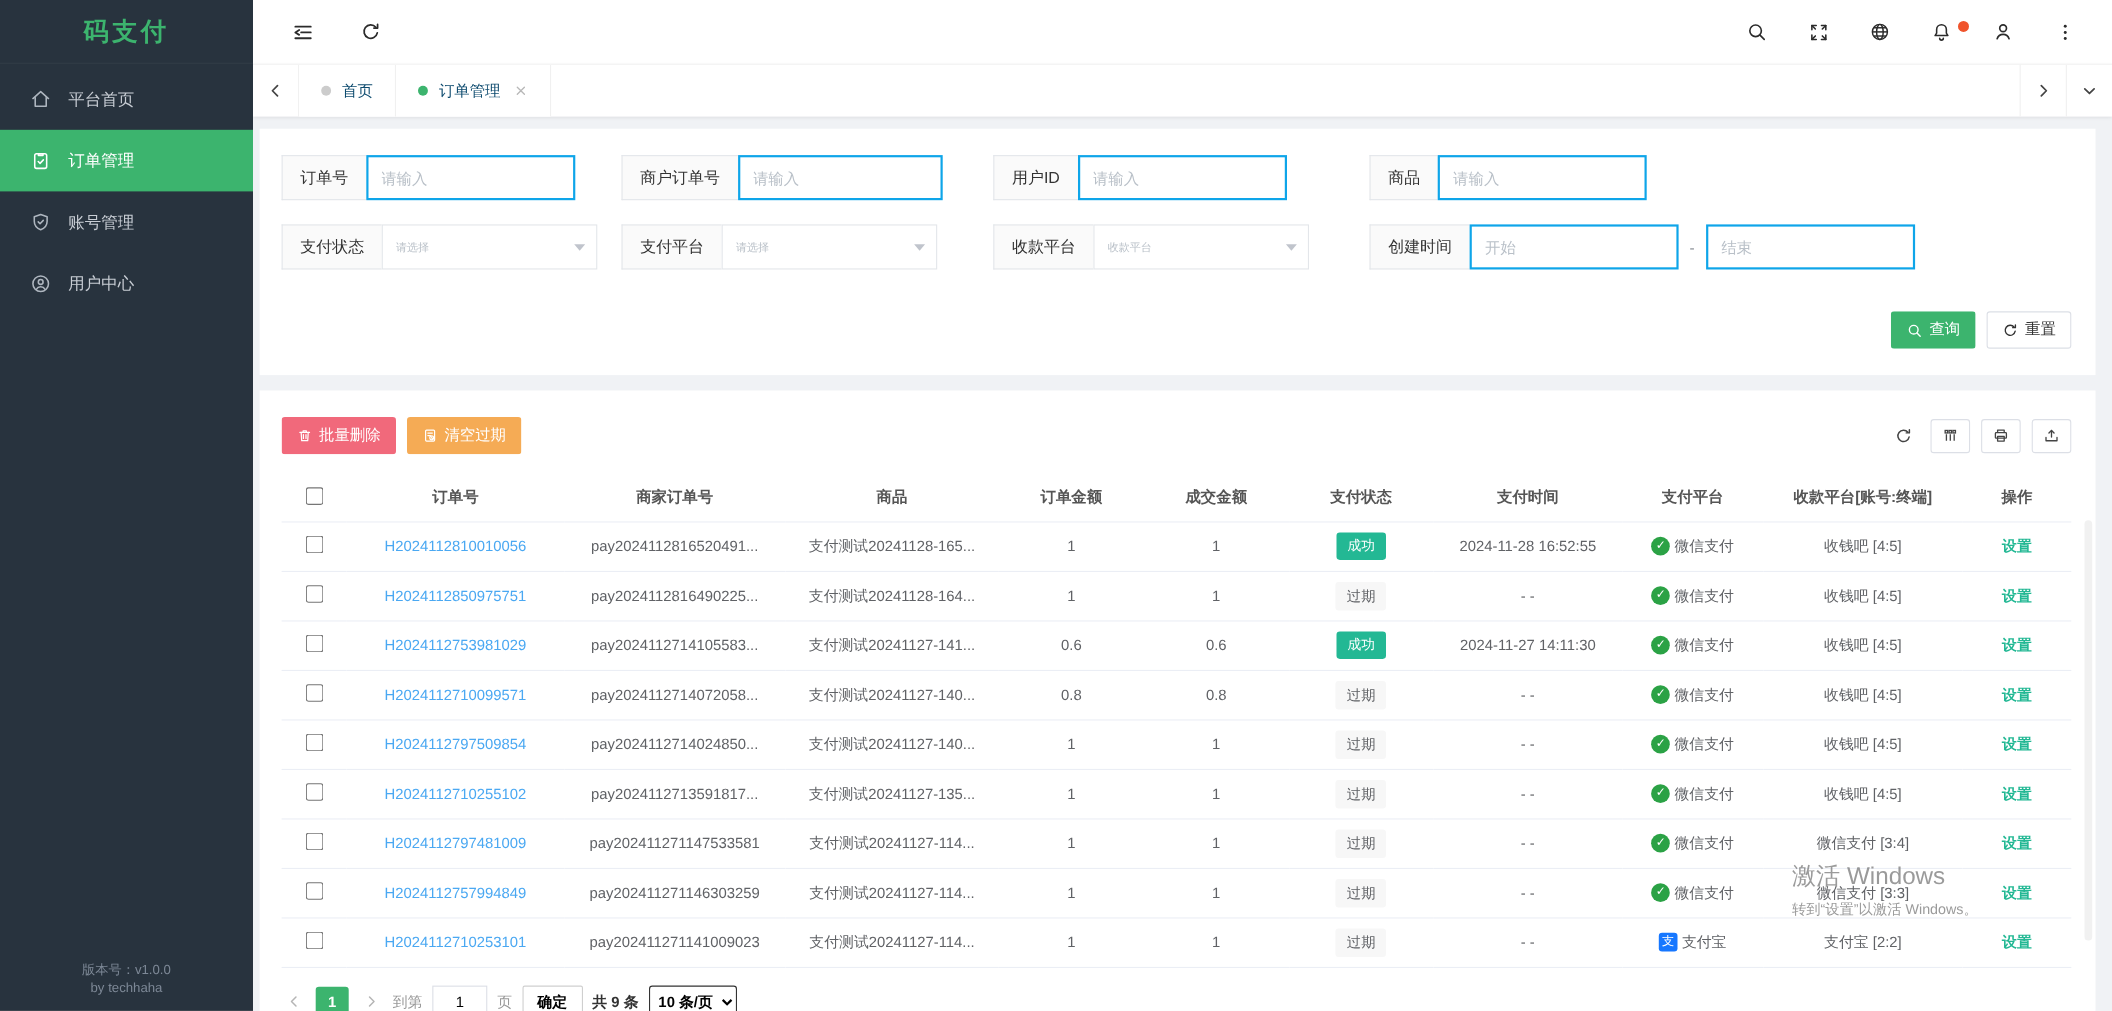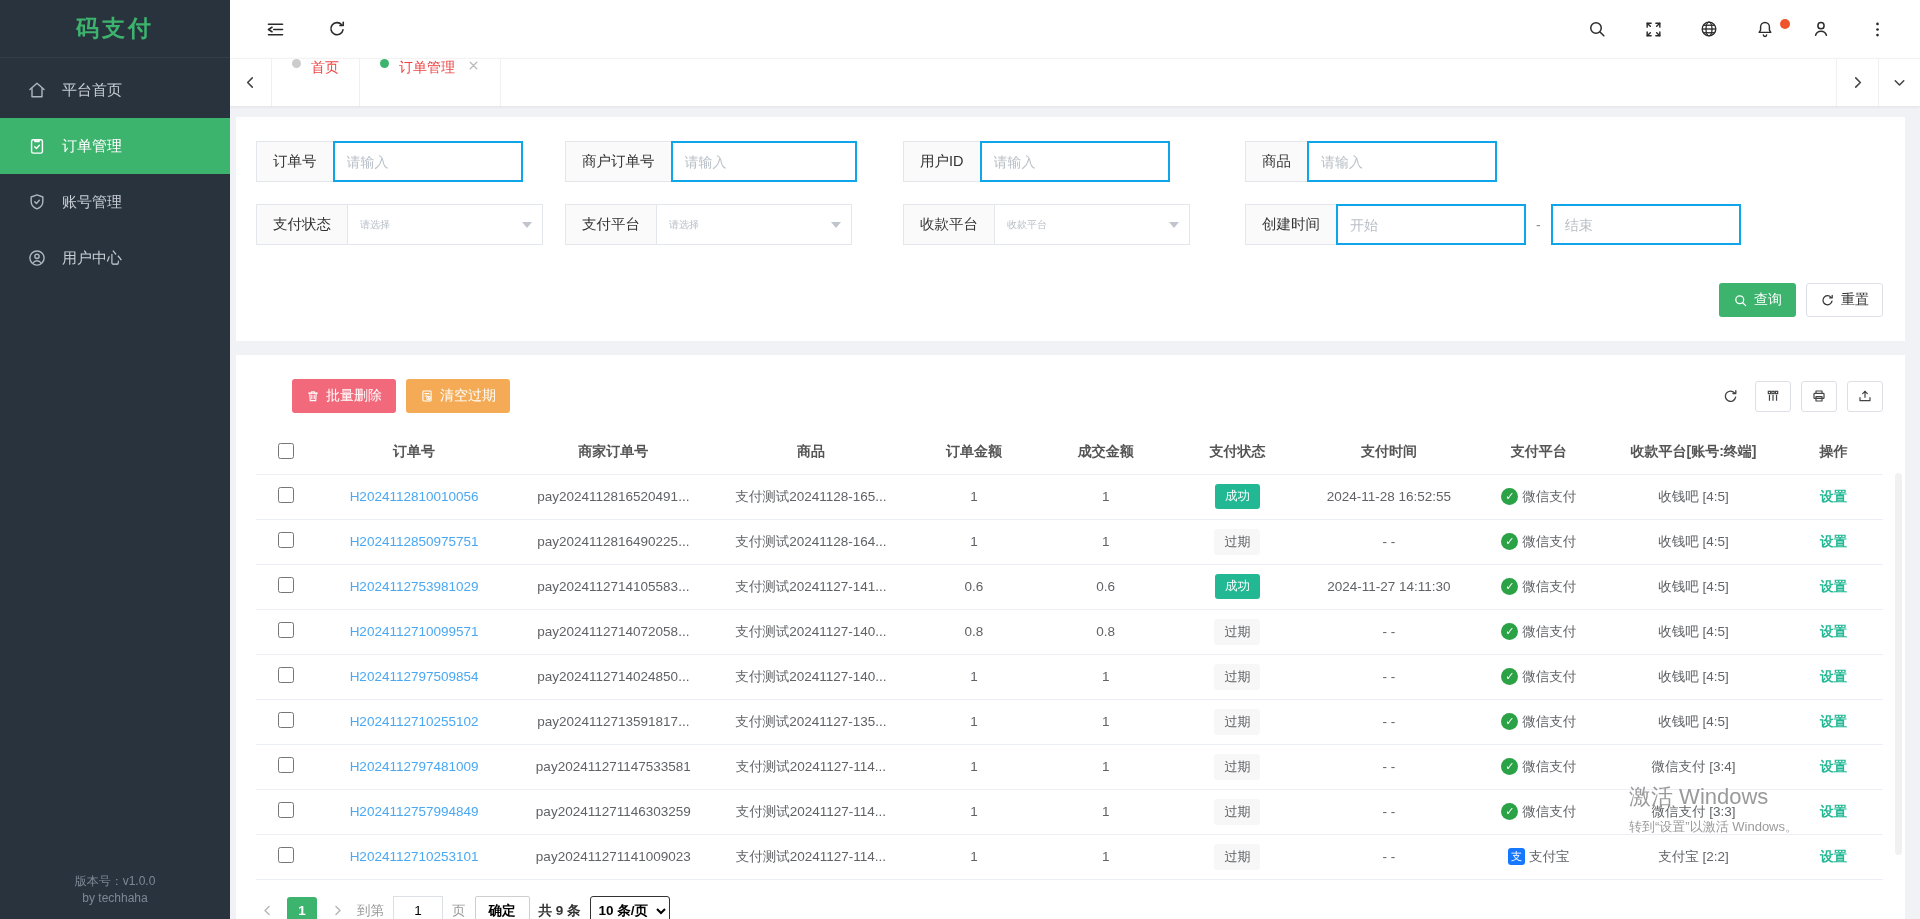--- a/index.html
+++ b/index.html
@@ -21,21 +21,21 @@
   .main{margin-left:230px;height:100%;display:flex;flex-direction:column;}
   .topbar{height:58px;background:#fff;display:flex;align-items:center;padding:0 30px 0 32px;flex:0 0 auto;}
   .icon-btn{background:none;border:none;cursor:pointer;color:#2b2b2b;display:inline-flex;align-items:center;justify-content:center;width:26px;height:26px;position:relative;}
   .tb-left{display:flex;align-items:center;gap:36px;}
   .tb-right{margin-left:auto;display:flex;align-items:center;gap:30px;}
   .notif-dot{position:absolute;right:-12px;top:3px;width:10px;height:10px;border-radius:50%;background:#f0542c;}
 
   .tabbar{height:48px;background:#fff;border-top:1px solid #f3f3f3;display:flex;align-items:stretch;box-shadow:0 1px 3px rgba(0,0,0,.07);position:relative;z-index:5;flex:0 0 auto;}
   .tab-nav{width:42px;display:flex;align-items:center;justify-content:center;color:#444;cursor:pointer;background:none;border:none;border-right:1px solid #f0f0f0;}
   .tab-nav.right{border-right:none;border-left:1px solid #f0f0f0;}
-  .tab{display:flex;align-items:flex-start;gap:10px;padding:0 20px;border-right:1px solid #f0f0f0;font-size:14px;color:#ef4444;cursor:pointer;background:#fff;}
+  .tab{display:flex;align-items:center;gap:10px;padding:0 20px;border-right:1px solid #f0f0f0;font-size:14px;color:#0c4a6e;cursor:pointer;background:#fff;}
   .tab-dot{width:9px;height:9px;border-radius:50%;background:#ccc;flex:0 0 auto;}
   .tab.active .tab-dot{background:#3cb46e;}
   .tab-close{color:#b8b8b8;display:inline-flex;margin-left:2px;}
   .tab-spacer{flex:1;}
 
   .content{flex:1;padding:11px 15px 0 6px;display:flex;flex-direction:column;gap:14px;overflow:hidden;}
 
   
   .filter-card{background:#fff;padding:24px 22px 0 20px;flex:0 0 auto;}
   .filter-row{display:grid;grid-template-columns:309px 338px 342px 1fr;margin-bottom:22px;}
@@ -51,21 +51,21 @@
   .filter-actions{display:flex;justify-content:flex-end;gap:10px;padding:16px 0 24px;}
   .btn{height:34px;display:inline-flex;align-items:center;gap:6px;padding:0 13px;font-size:14px;border-radius:3px;cursor:pointer;border:1px solid transparent;white-space:nowrap;}
   .btn-primary{background:#3cb46e;color:#fff;}
   .btn-plain{background:#fff;border-color:#dcdfe6;color:#333;}
 
   
   .table-card{background:#fff;flex:1;padding:24px 22px 0 20px;display:flex;flex-direction:column;position:relative;overflow:hidden;}
   .table-toolbar{display:flex;align-items:center;margin-bottom:18px;}
   .btn-danger{background:#f1697b;color:#fff;}
   .btn-warning{background:#f5ab55;color:#fff;}
-  .toolbar-left{display:flex;gap:10px;margin-left:36px;}
+  .toolbar-left{display:flex;gap:10px;}
   .toolbar-right{margin-left:auto;display:flex;gap:10px;align-items:center;}
   .tool-btn{width:36px;height:31px;border:1px solid #dcdfe6;background:#fff;border-radius:3px;display:flex;align-items:center;justify-content:center;color:#444;cursor:pointer;}
   .tool-btn.borderless{border-color:transparent;width:30px;}
 
   table{width:100%;border-collapse:collapse;font-size:13.5px;color:#606266;table-layout:fixed;}
   thead th{height:43px;font-weight:bold;color:#555;font-size:14px;border-bottom:1px solid #ebeef5;text-align:center;white-space:nowrap;overflow:hidden;}
   tbody td{height:45px;border-bottom:1px solid #ebeef5;text-align:center;white-space:nowrap;overflow:hidden;text-overflow:ellipsis;padding:0 4px;}
   .row-check{width:16px;height:16px;accent-color:#3cb46e;cursor:pointer;}
   .order-link{color:#4aa8f2;text-decoration:none;cursor:pointer;}
   .action-link{color:#23b894;font-weight:bold;text-decoration:none;cursor:pointer;}

